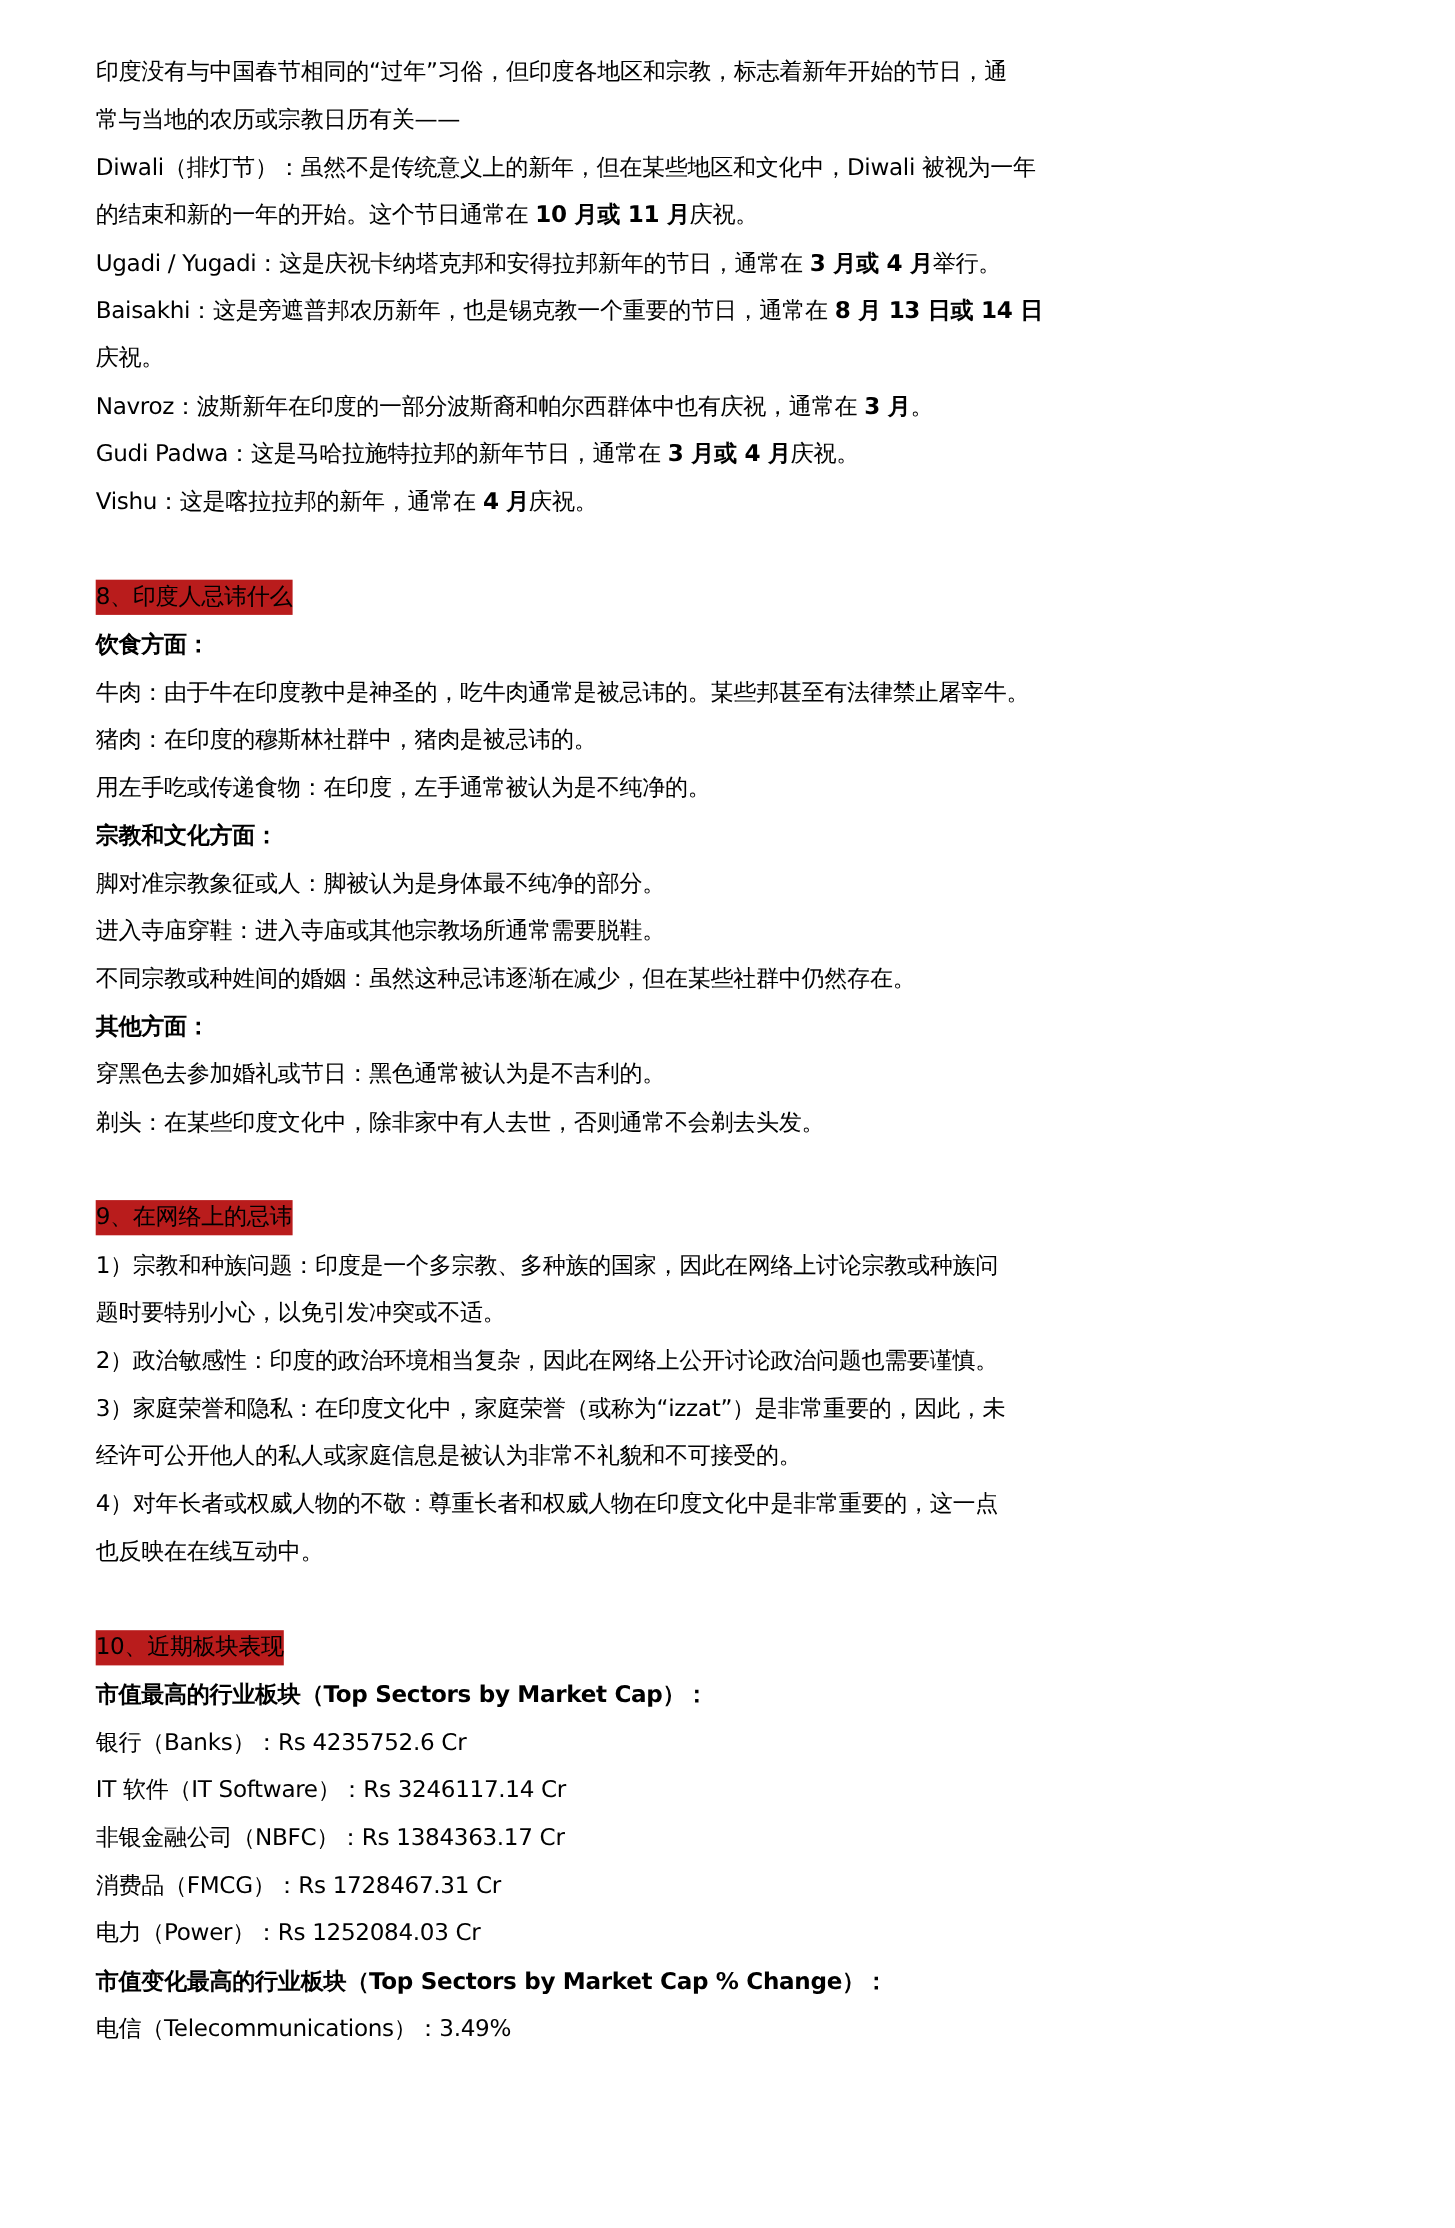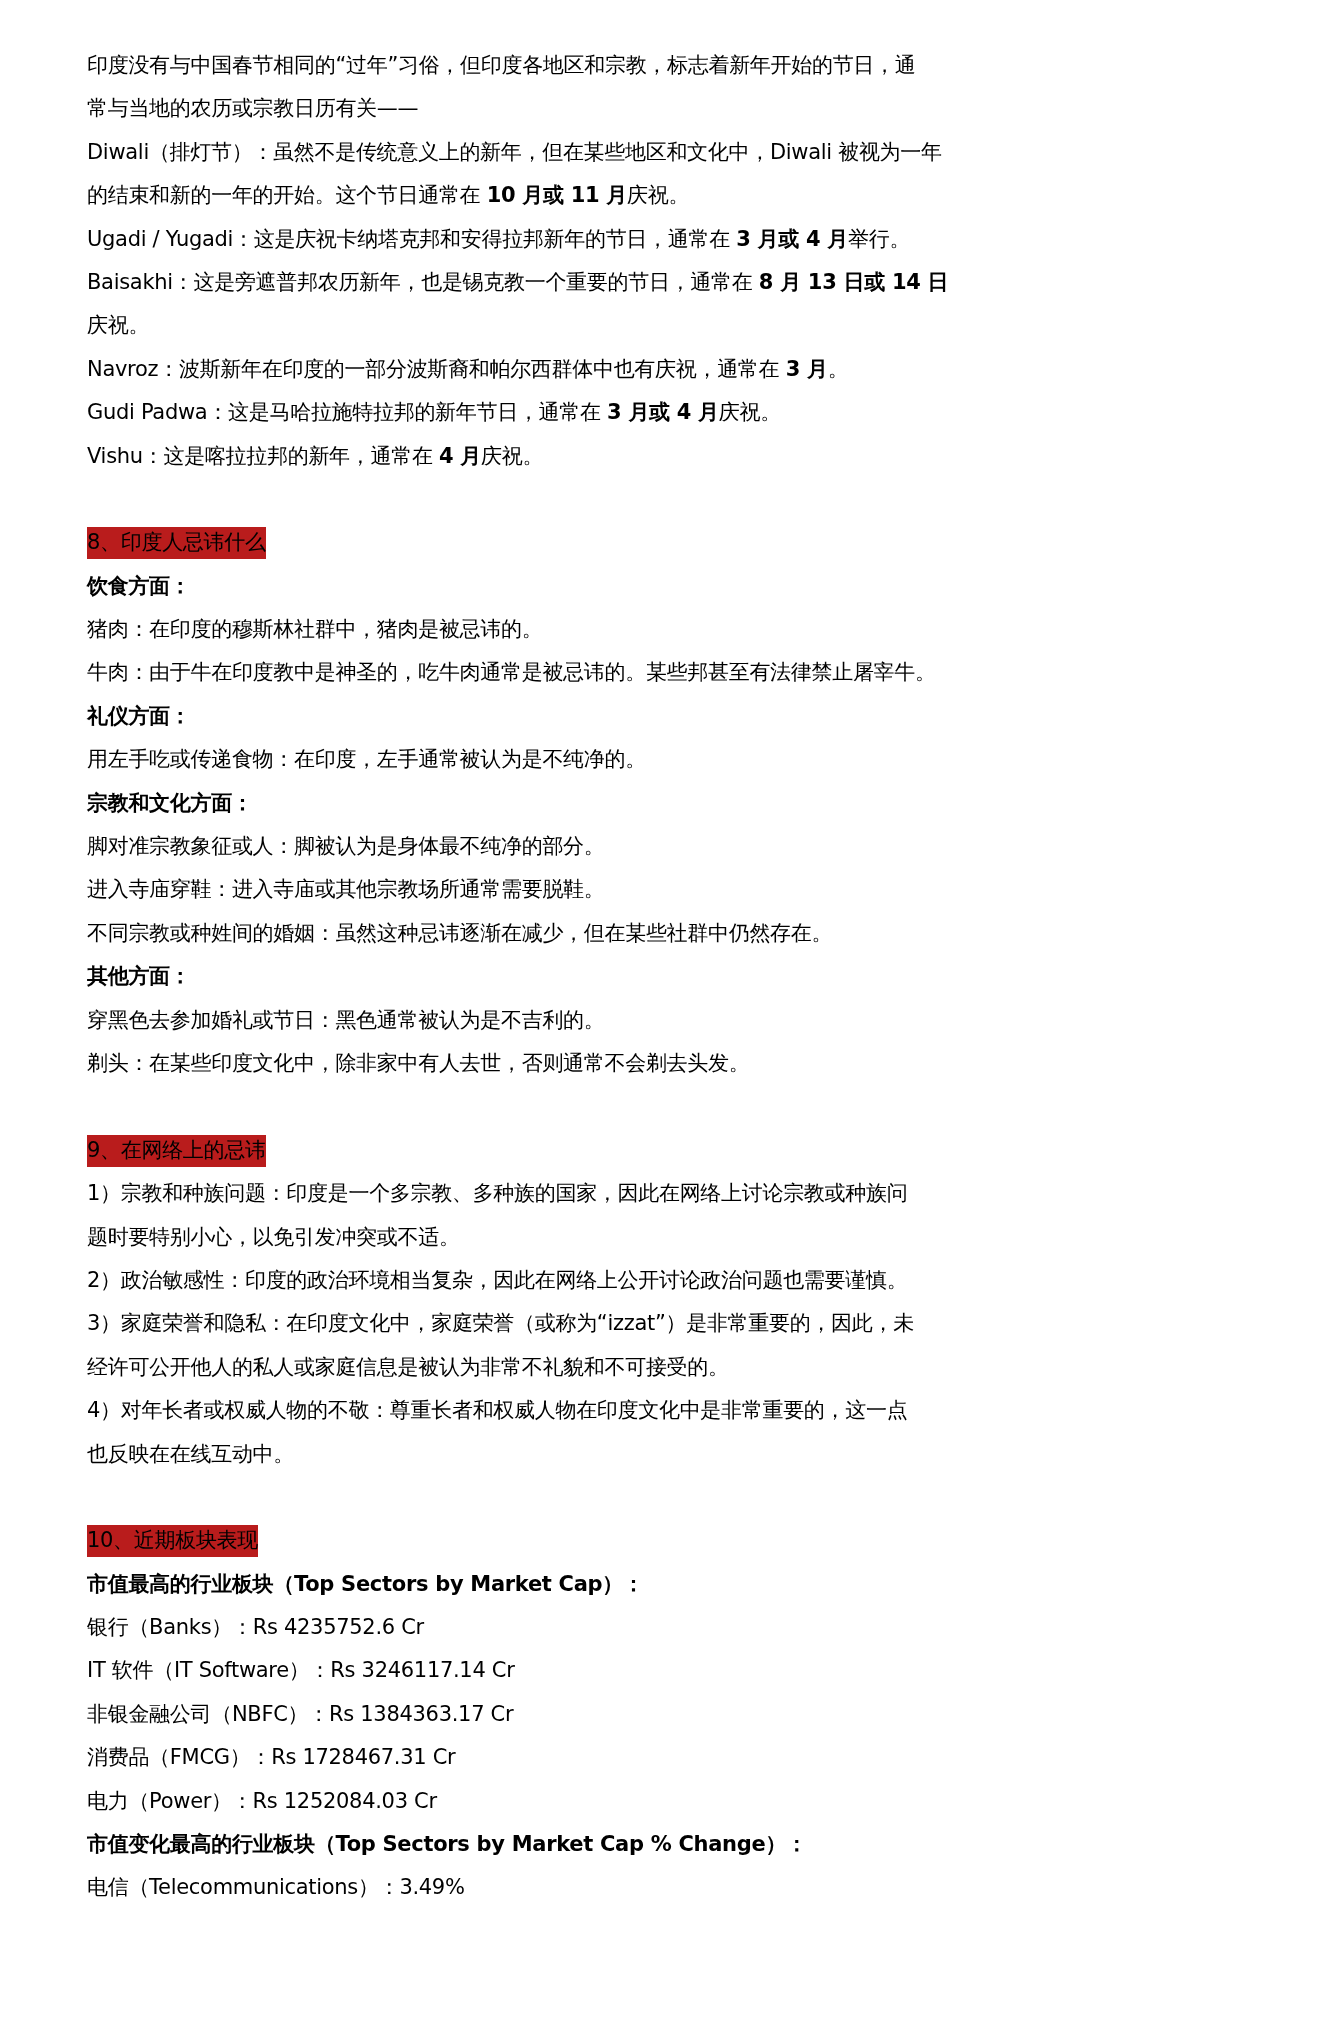--- a/index.html
+++ b/index.html
@@ -38,23 +38,22 @@
   <div class="line"><span>Navroz：波斯新年在印度的一部分波斯裔和帕尔西群体中也有庆祝，通常在 </span><span class="b">3 月</span><span>。</span></div>
 
   <div class="line"><span>Gudi Padwa：这是马哈拉施特拉邦的新年节日，通常在 </span><span class="b">3 月或 4 月</span><span>庆祝。</span></div>
 
   <div class="line"><span>Vishu：这是喀拉拉邦的新年，通常在 </span><span class="b">4 月</span><span>庆祝。</span></div>
 
   <div class="line blank"></div>
 
   <div class="line"><span class="hl">8、印度人忌讳什么</span></div>
   <div class="line sub">饮食方面：</div>
+  <div class="line">牛肉：由于牛在印度教中是神圣的，吃牛肉通常是被忌讳的。某些邦甚至有法律禁止屠宰牛。</div>
   <div class="line">猪肉：在印度的穆斯林社群中，猪肉是被忌讳的。</div>
-  <div class="line">牛肉：由于牛在印度教中是神圣的，吃牛肉通常是被忌讳的。某些邦甚至有法律禁止屠宰牛。</div>
-  <div class="line sub">礼仪方面：</div>
   <div class="line">用左手吃或传递食物：在印度，左手通常被认为是不纯净的。</div>
   <div class="line sub">宗教和文化方面：</div>
   <div class="line">脚对准宗教象征或人：脚被认为是身体最不纯净的部分。</div>
   <div class="line">进入寺庙穿鞋：进入寺庙或其他宗教场所通常需要脱鞋。</div>
   <div class="line">不同宗教或种姓间的婚姻：虽然这种忌讳逐渐在减少，但在某些社群中仍然存在。</div>
   <div class="line sub">其他方面：</div>
   <div class="line">穿黑色去参加婚礼或节日：黑色通常被认为是不吉利的。</div>
   <div class="line">剃头：在某些印度文化中，除非家中有人去世，否则通常不会剃去头发。</div>
 
   <div class="line blank"></div>

